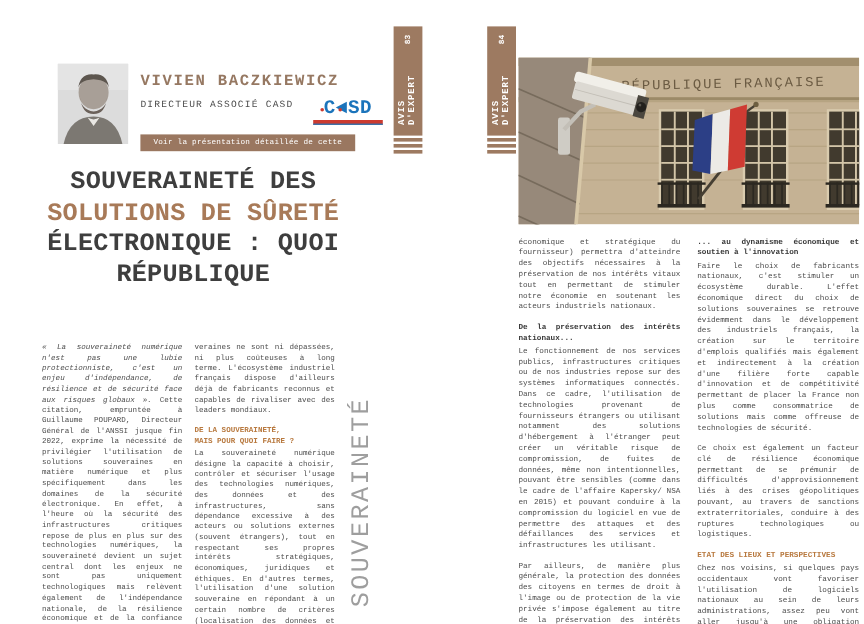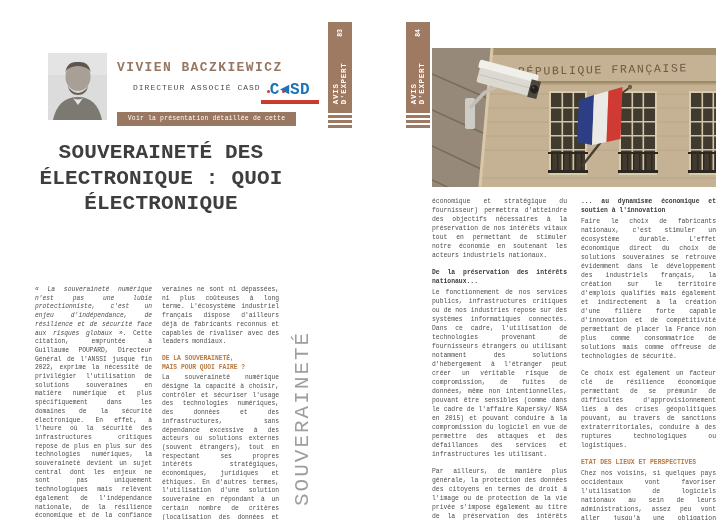--- a/index.html
+++ b/index.html
@@ -17,21 +17,21 @@
   .tab-label { margin:auto 0 9px; font-size:7.5px; font-weight:bold; color:#fff; letter-spacing:.7px; }
   .stripes { position:absolute; top:115px; width:24px; display:flex; flex-direction:column; gap:2.2px; }
   .stripes span { display:block; height:2.8px; background:#9d7a61; }
   .tab-left, .stripes-left { left:328px; }
   .tab-right, .stripes-right { left:406px; }
 
   
   .author-photo { position:absolute; left:48px; top:53px; width:59px; height:67px; }
   .author-name { position:absolute; left:117px; top:60px; font-size:13px; font-weight:bold;
                  letter-spacing:1.4px; color:#967862; }
-  .author-role { position:absolute; left:117px; top:83px; font-size:8px; letter-spacing:1px; color:#4d4d4d;margin-left:16px; }
+  .author-role { position:absolute; left:117px; top:83px; font-size:8px; letter-spacing:1px; color:#4d4d4d; }
   .logo { position:absolute; left:261px; top:82px; width:58px; text-align:center; }
   .logo-word { position:relative; font-size:16px; font-weight:bold; color:#1b74bb; letter-spacing:.5px; line-height:17px; }
   .logo-word .dot { position:absolute; width:3.2px; height:3.2px; border-radius:50%; background:#cc3b30; }
   .logo-word .dot1 { left:6px; top:8px; }
   .logo-word .dot2 { left:21px; top:8px; }
   .logo-bar { margin-top:1px; height:3.6px; background:#cc3b30; border-bottom:1px solid #1b74bb; }
   .banner { position:absolute; left:117px; top:112px; width:179px; height:13.5px; background:#9a7760;
             color:#fff; font-size:6.4px; line-height:13.5px; text-align:center; letter-spacing:.2px; }
   .banner b { font-weight:bold; }
 
@@ -88,22 +88,23 @@
       </div>
       <div class="logo-bar"></div>
     </div>
 
     <div class="banner">
       <span>Voir la présentation détaillée de cette entreprise en </span><b>page 160</b>
     </div>
 
     <h1 class="title">
       <div>SOUVERAINETÉ DES</div>
+      <div class="brown">SOLUTIONS DE SÛRETÉ</div>
       <div>ÉLECTRONIQUE : QUOI</div>
-      <div>ÉLECTRONIQUE</div>
+      <div>RÉPUBLIQUE</div>
     </h1>
 
     <div class="cols cols-left">
       <div class="col">
         <p><span class="quote-italic">« La souveraineté numérique n'est pas une lubie protectionniste, c'est un enjeu d'indépendance, de résilience et de sécurité face aux risques globaux ».</span><span> Cette citation, empruntée à Guillaume POUPARD, Directeur Général de l'ANSSI jusque fin 2022, exprime la nécessité de privilégier l'utilisation de solutions souveraines en matière numérique et plus spécifiquement dans les domaines de la sécurité électronique. En effet, à l'heure où la sécurité des infrastructures critiques repose de plus en plus sur des technologies numériques, la souveraineté devient un sujet central dont les enjeux ne sont pas uniquement technologiques mais relèvent également de l'indépendance nationale, de la résilience économique et de la confiance des citoyens et de la société.</span></p>
         <p>Par ailleurs et contrairement à un grand nombre d'idées reçues, les solutions sou-</p>
       </div>
       <div class="col">
         <p>veraines ne sont ni dépassées, ni plus coûteuses à long terme. L'écosystème industriel français dispose d'ailleurs déjà de fabricants reconnus et capables de rivaliser avec des leaders mondiaux.</p>
         <div class="h-orange">

